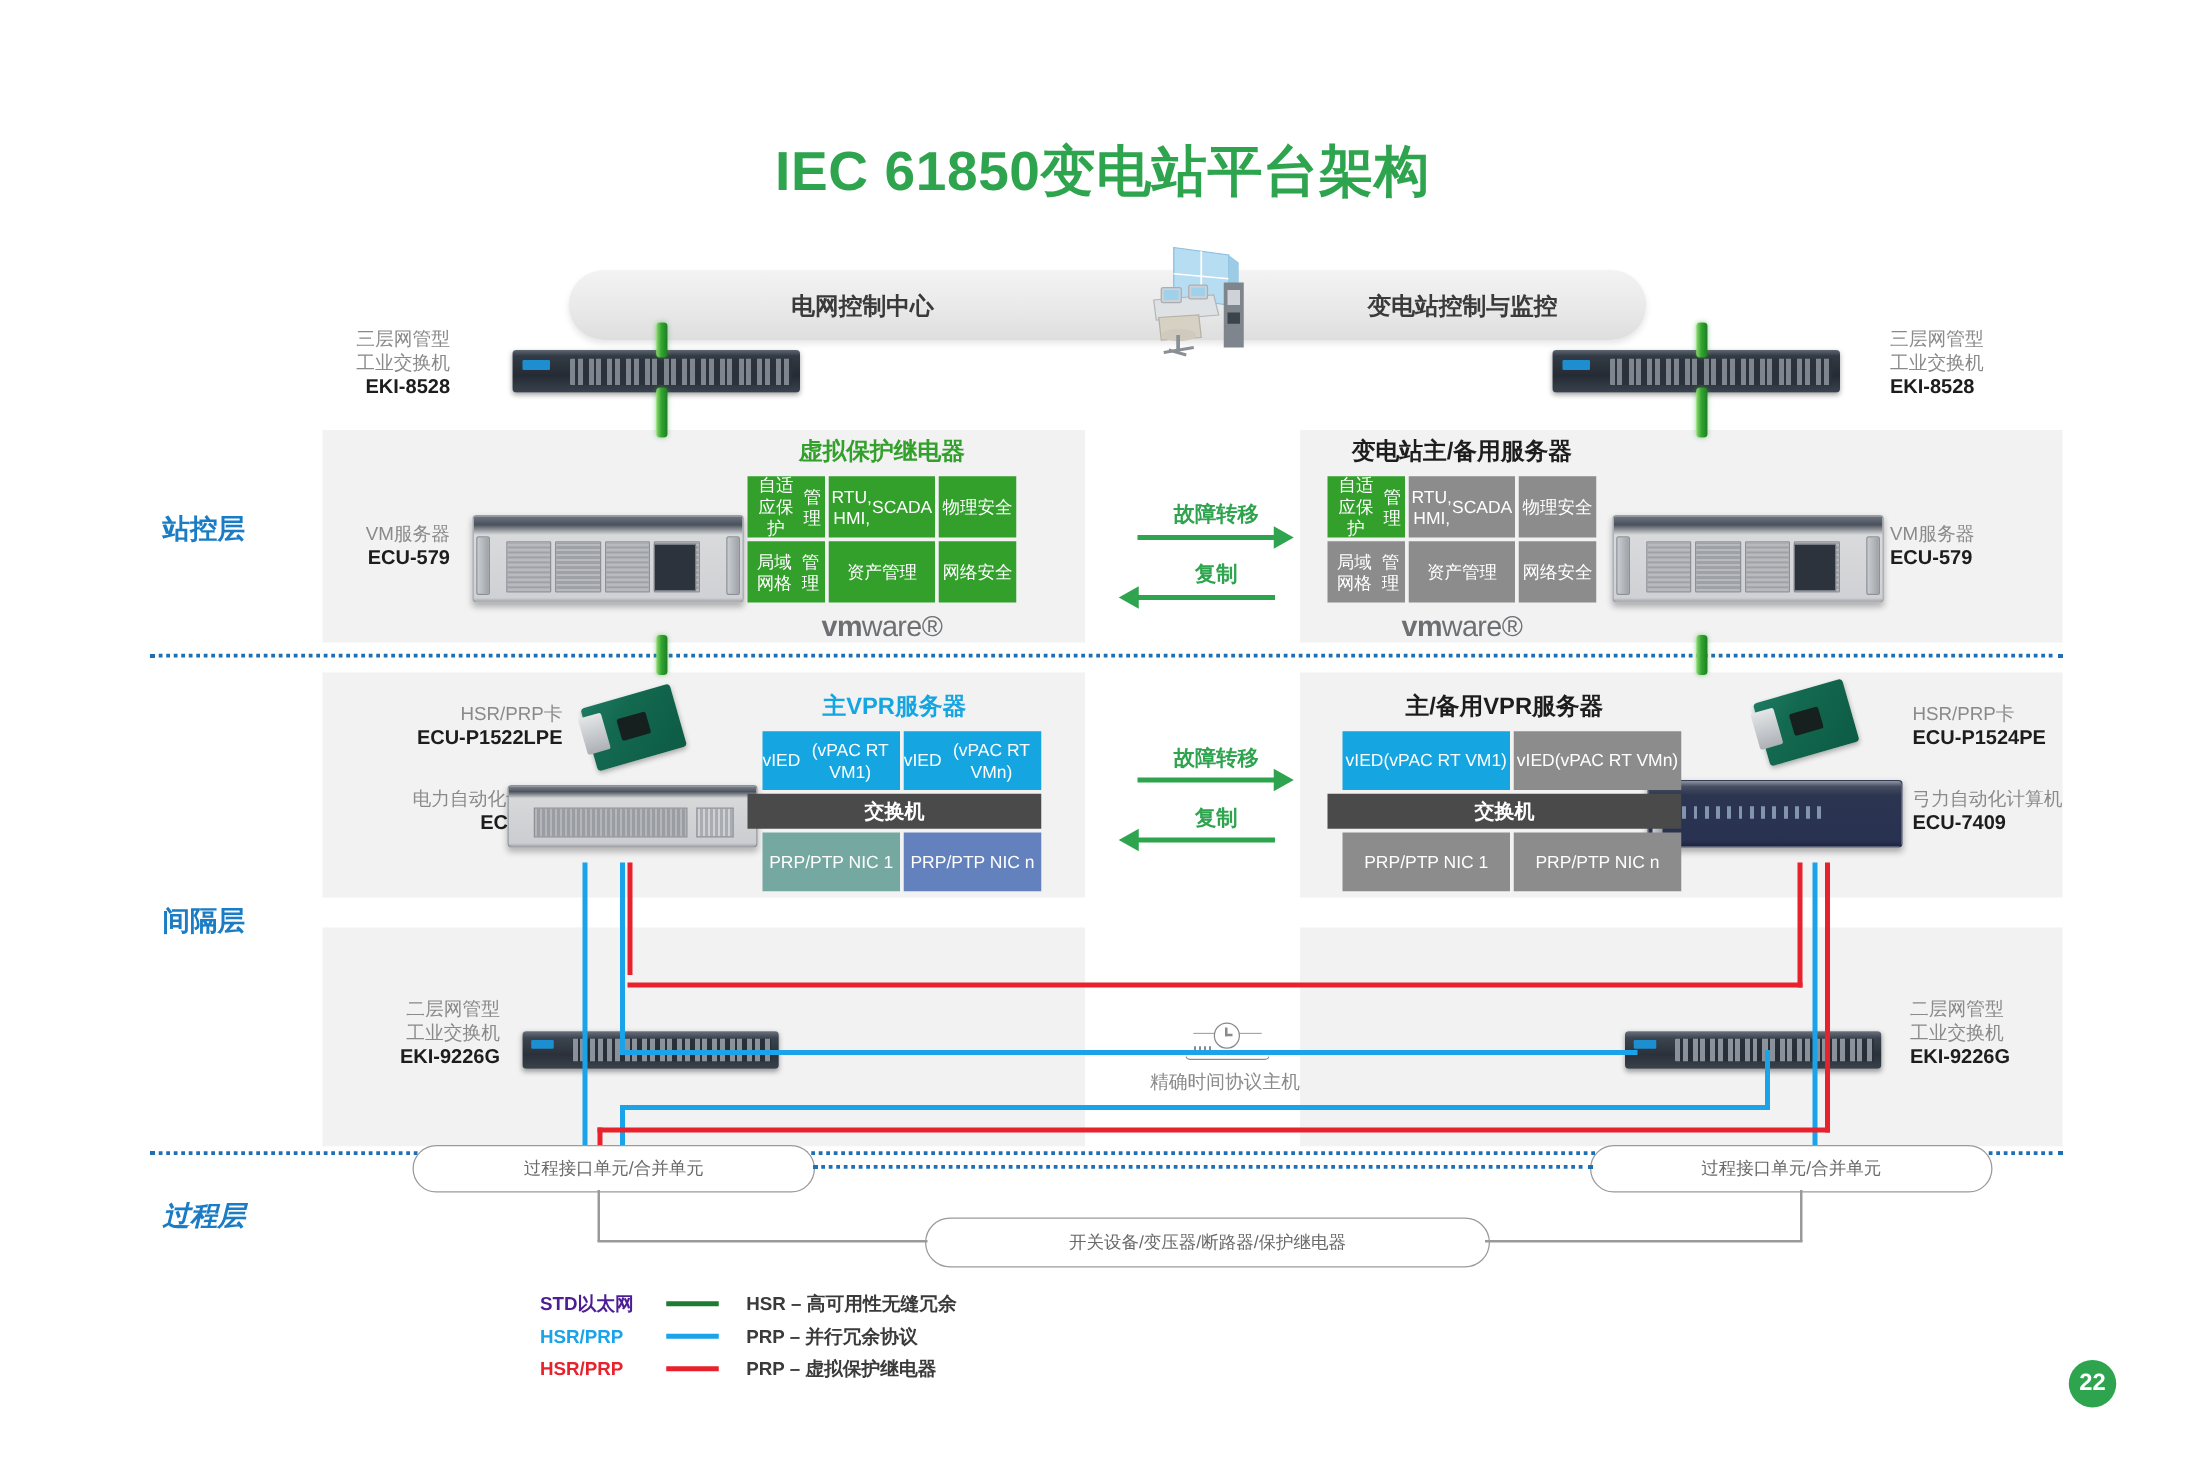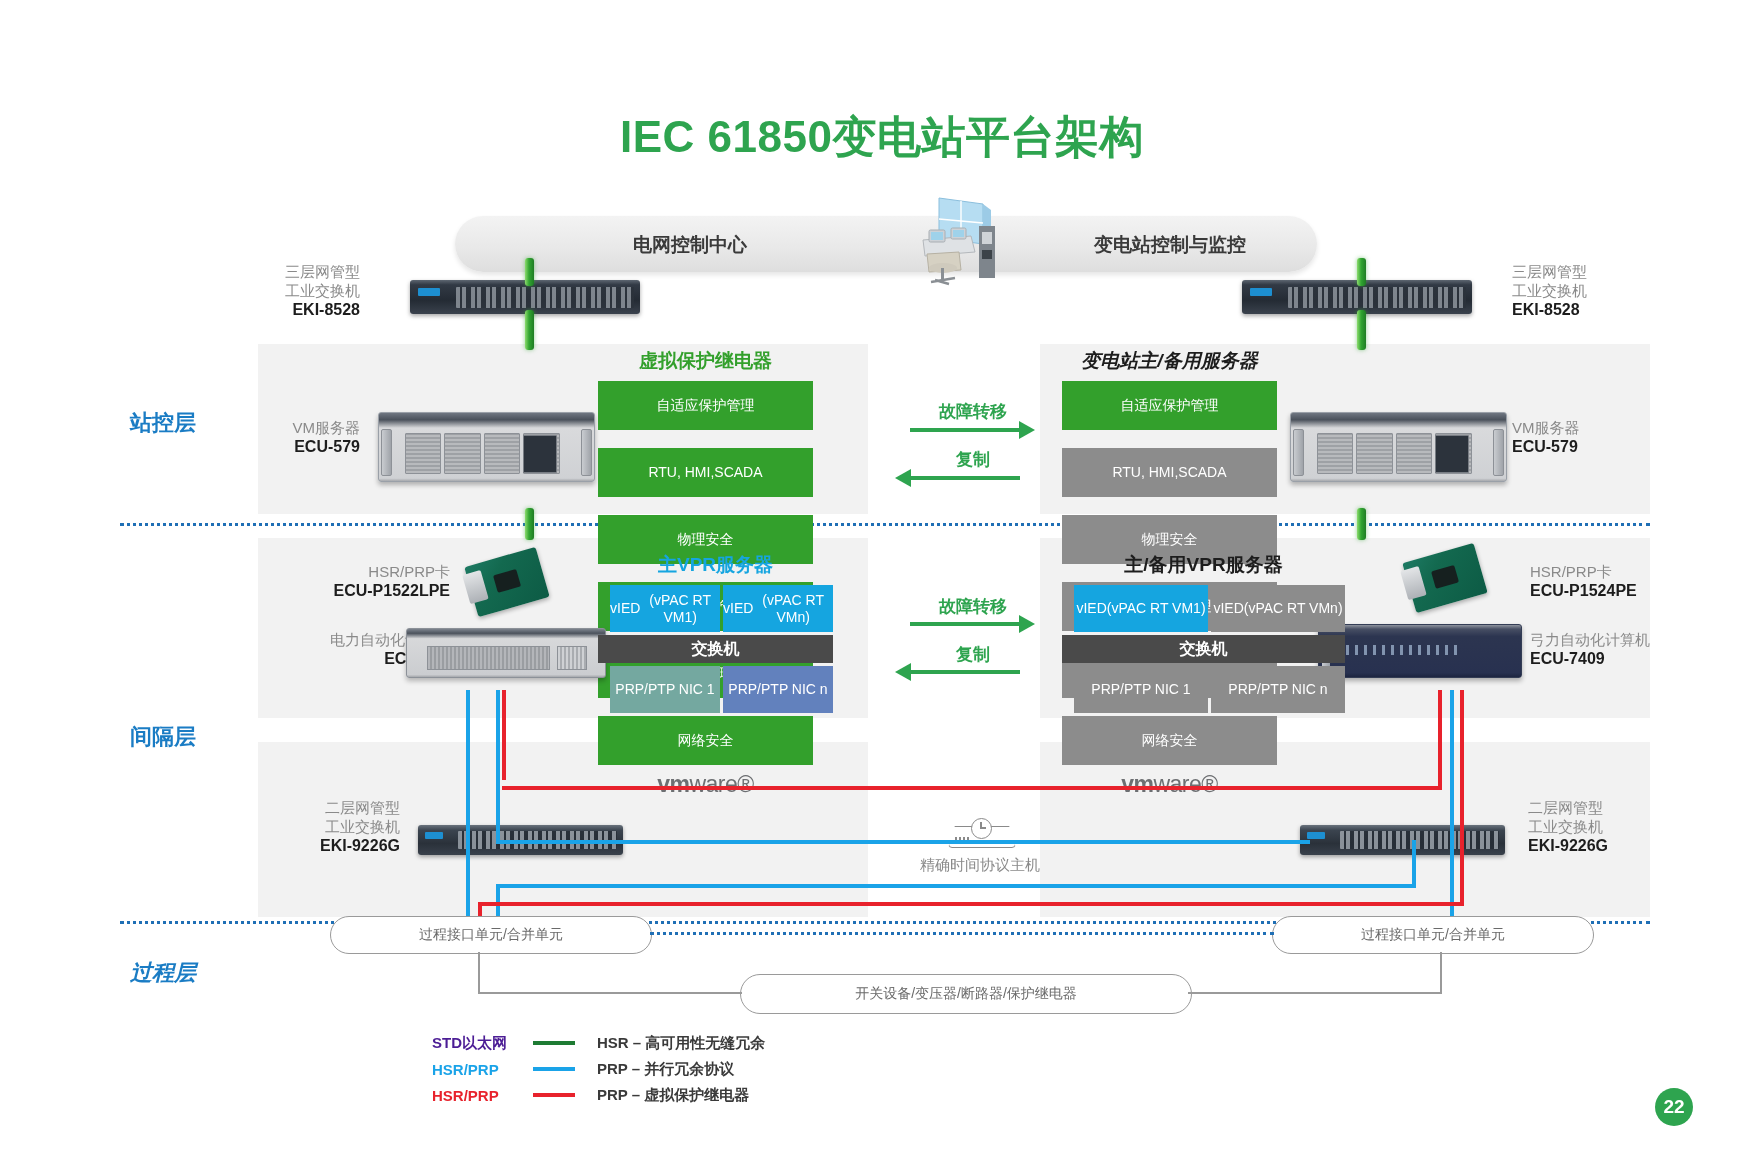--- a/index.html
+++ b/index.html
@@ -87,21 +87,21 @@
      border-radius:2px;transform:rotate(-16deg);}
   .nic .bkt{position:absolute;left:-6%;top:30%;width:26%;height:58%;transform:rotate(-16deg);
      background:linear-gradient(180deg,#e3e5e7,#adb1b6);border-radius:2px;}
   
   .greenlink{position:absolute;width:9px;border-radius:3px;
      background:linear-gradient(90deg,#8ddc6e,#31a531 45%,#1f7d24 100%);
      box-shadow:0 0 4px rgba(60,170,60,.55);}
   
   .appbox{position:absolute;}
   .appbox .hdr{text-align:center;font-size:19px;font-weight:bold;margin-bottom:7px;}
-  .grid6{display:grid;grid-template-columns:repeat(1,1fr);gap:18px;}
+  .grid6{display:grid;grid-template-columns:repeat(3,1fr);gap:3px;}
   .cell{height:49px;display:flex;align-items:center;justify-content:center;text-align:center;
         color:#fff;font-size:14px;line-height:17px;padding:2px;box-sizing:border-box;}
   .g-green{background:#33a02c;}
   .g-gray{background:#8c8c8c;}
   .vmware{text-align:center;margin-top:6px;font-size:23px;font-weight:bold;color:#6d6f72;letter-spacing:-.5px;}
   .vmware span{font-weight:normal;}
   
   .vprgrid{display:grid;grid-template-columns:1fr 1fr;gap:3px;margin-left:12px;}
   .vcell{height:47px;display:flex;align-items:center;justify-content:center;text-align:center;
          color:#fff;font-size:14px;line-height:17px;}
@@ -275,21 +275,21 @@
     <div class="ear r"></div>
   <div class="bays">
       <i></i>
       <i></i>
       <i></i>
       <i></i>
     </div>
   <div class="panel"></div>
 </div>
 <div class="appbox" id="appbox-right" style="left:1062px;top:348px;width:215px;">
-  <div class="hdr" style="color:#1d1d1d;font-style:italic;">变电站主/备用服务器</div>
+  <div class="hdr" style="color:#1d1d1d;">变电站主/备用服务器</div>
   <div class="grid6" id="grid-right">
       <div class="cell g-green">
         <span>自适应保护</span>
         <br>
         <span>管理</span>
       </div>
       <div class="cell g-gray">
         <span>RTU, HMI,</span>
         <br>
         <span>SCADA</span>

